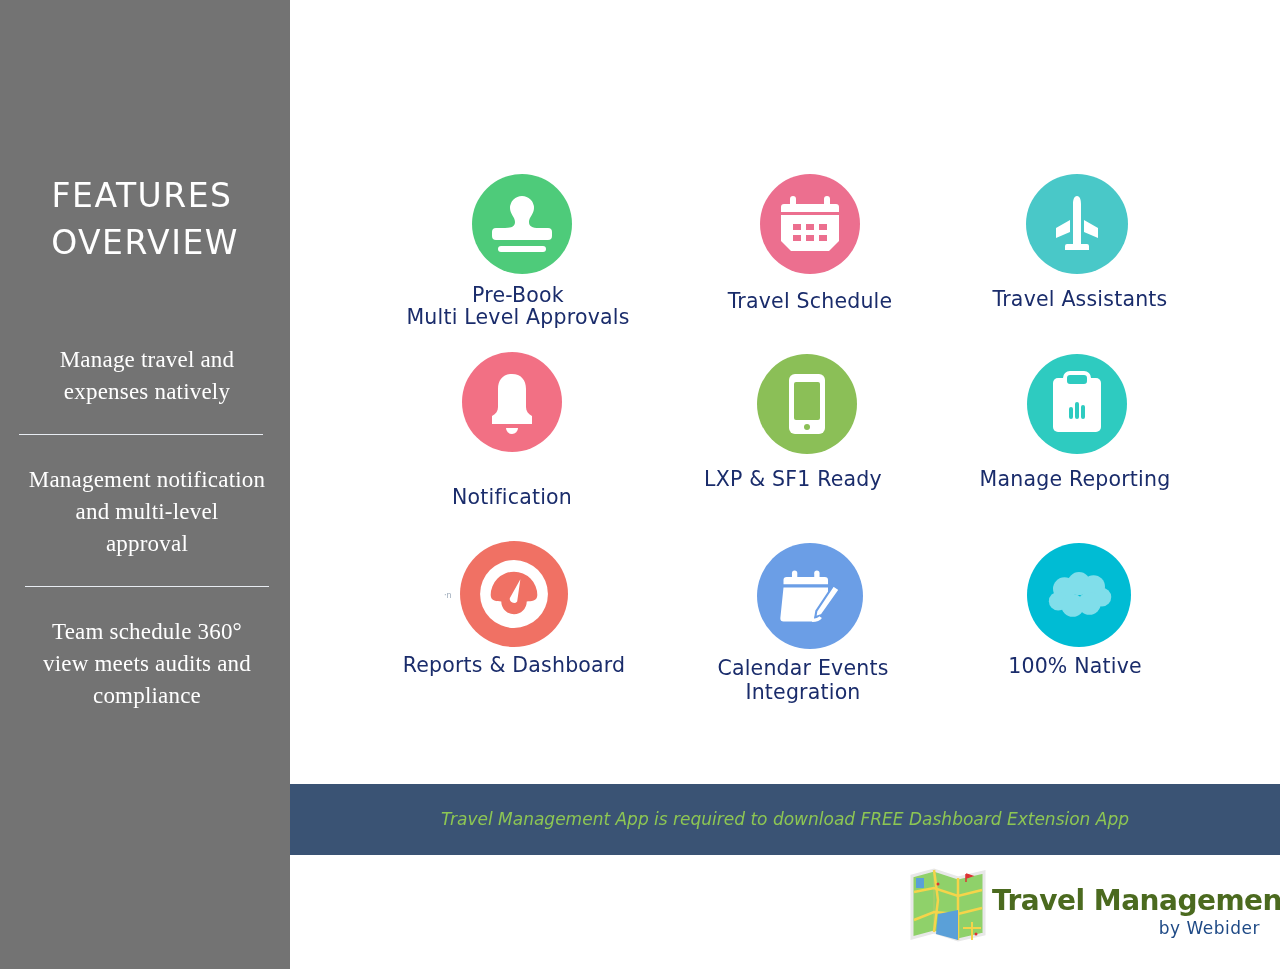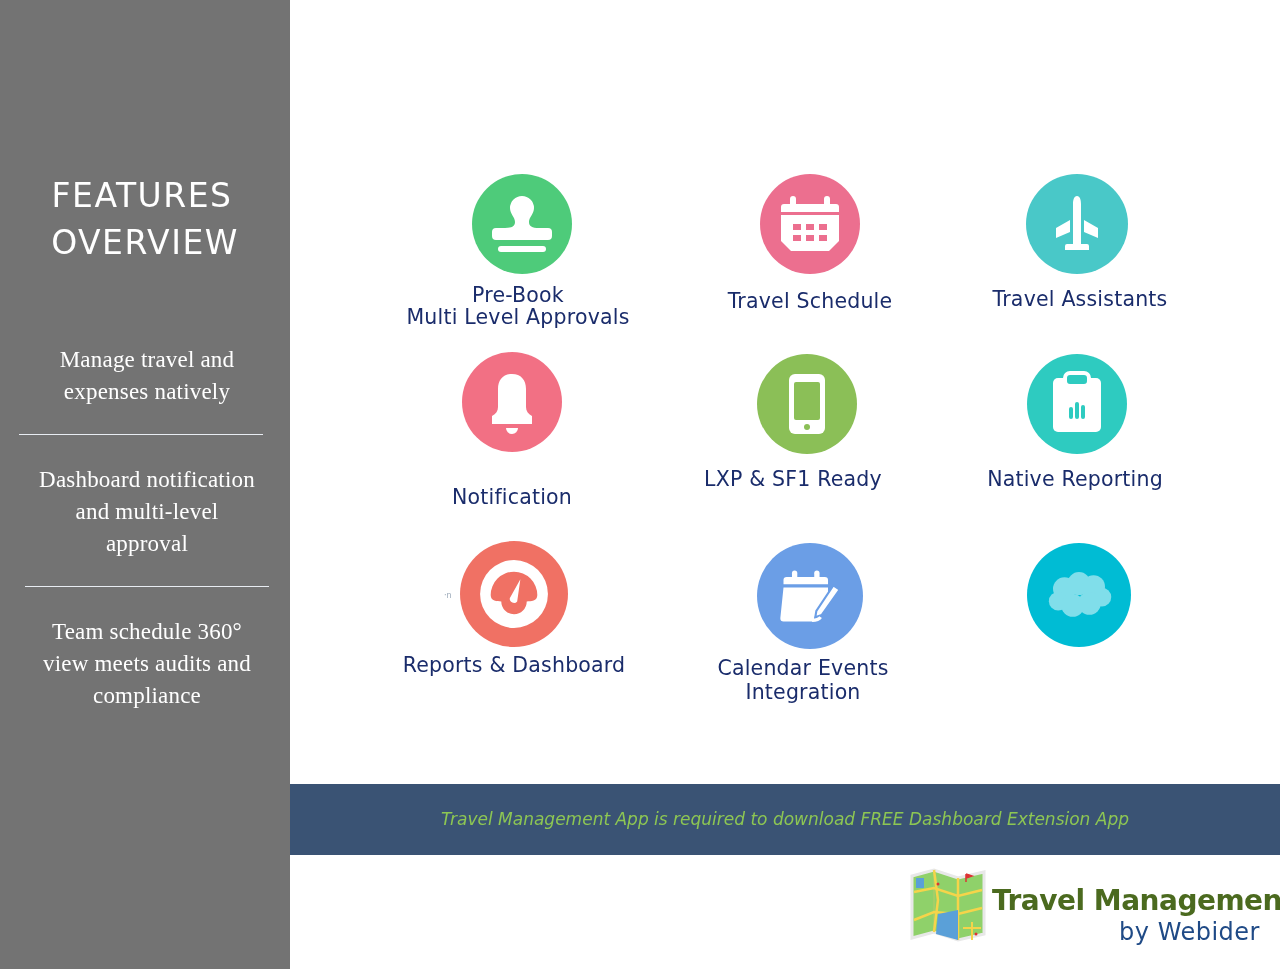--- a/index.html
+++ b/index.html
@@ -20,41 +20,41 @@
   .circle svg { position:absolute; left:0; top:0; width:100%; height:100%; }
 
   .banner { position:absolute; left:290px; top:784px; width:990px; height:71px; background:#3a5374; }
   .banner-text { position:absolute; left:0; top:0; width:990px; height:71px; line-height:71px; text-align:center;
                  color:#8dc653; font-style:italic; font-size:17px; font-family:"DejaVu Sans", sans-serif; letter-spacing:0px; white-space:nowrap; }
 
   .logo { position:absolute; left:908px; top:866px; width:360px; height:90px; }
   .logo-map { position:absolute; left:0; top:0; width:82px; height:82px; }
   .logo-title { position:absolute; left:84px; top:18px; font-size:28px; font-weight:bold; color:#4b6a1f; white-space:nowrap;
                 font-family:"DejaVu Sans", sans-serif; letter-spacing:-0.5px; }
-  .logo-sub { position:absolute; right:8px; top:52px; font-size:24px; color:#1f4a86; white-space:nowrap;
+  .logo-sub { position:absolute; right:8px; top:52px; font-size:17px; color:#1f4a86; white-space:nowrap;
               font-family:"DejaVu Sans", sans-serif; letter-spacing:0.5px; }
   .stray { position:absolute; left:444px; top:591px; font-size:8px; color:#9aa8b8; }
 </style>
 </head>
 <body>
 
 <div class="sidebar">
   <div class="side-title">
     <div style="margin-left:-6px;">FEATURES</div>
     <div>OVERVIEW</div>
   </div>
 
   <div class="side-block" style="top:344px;">
     <div>Manage travel and</div>
     <div>expenses natively</div>
   </div>
   <div class="side-divider" style="left:19px; width:244px; top:434px;"></div>
 
   <div class="side-block" style="top:464px;">
-    <div>Dashboard notification</div>
+    <div>Management notification</div>
     <div>and multi-level</div>
     <div>approval</div>
   </div>
   <div class="side-divider" style="left:25px; width:244px; top:586px;"></div>
 
   <div class="side-block" style="top:616px;">
     <div>Team schedule 360°</div>
     <div>view meets audits and</div>
     <div>compliance</div>
   </div>
@@ -137,21 +137,21 @@
   <div class="circle" style="left:102px; top:0; width:100px; height:100px; background:#2ecbc0;">
     <svg viewBox="0 0 100 100">
       <rect x="26" y="24" width="48" height="54" rx="5" fill="#fff"></rect>
       <rect x="38" y="19" width="24" height="13" rx="5" fill="#2ecbc0" stroke="#fff" stroke-width="4"></rect>
       <rect x="42" y="53" width="4" height="12" rx="2" fill="#2ecbc0"></rect>
       <rect x="48" y="48" width="4" height="17" rx="2" fill="#2ecbc0"></rect>
       <rect x="54" y="51" width="4" height="14" rx="2" fill="#2ecbc0"></rect>
     </svg>
   </div>
   <div class="label" style="top:114px;">
-    <div>Native Reporting</div>
+    <div>Manage Reporting</div>
   </div>
 </div>
 
 <div class="stray">·n</div>
 <div class="feature" style="left:364px; top:541px; height:140px;">
   <div class="circle" style="left:96px; top:0; width:108px; height:106px; background:#f07164;">
     <svg viewBox="0 0 100 100">
       <circle cx="50" cy="50" r="32" fill="#fff"></circle>
       <path d="M50 29 a22 22 0 0 1 22 22 c0 6 -6 6 -10 6 a12 12 0 0 1 -24 0 c-4 0 -10 0 -10 -6 a22 22 0 0 1 22 -22z" fill="#f07164"></path>
       <path d="M56 36 l-10 18 a4 4 0 0 0 7 3z" fill="#fff"></path>
@@ -185,20 +185,23 @@
       <g fill="#80deea">
         <circle cx="36" cy="44" r="11"></circle>
         <circle cx="50" cy="39" r="11"></circle>
         <circle cx="64" cy="42" r="11"></circle>
         <circle cx="72" cy="52" r="9"></circle>
         <circle cx="30" cy="56" r="9"></circle>
         <circle cx="44" cy="60" r="11"></circle>
         <circle cx="60" cy="58" r="11"></circle>
       </g>
     </svg>
+  </div>
+  <div class="label" style="top:112px;">
+    <div>100% Native</div>
   </div>
 </div>
 
 <div class="banner">
   <div class="banner-text">Travel Management App is required to download FREE Dashboard Extension App</div>
 </div>
 
 <div class="logo">
   <div class="logo-map">
     <svg viewBox="0 0 82 82" width="82" height="82">

